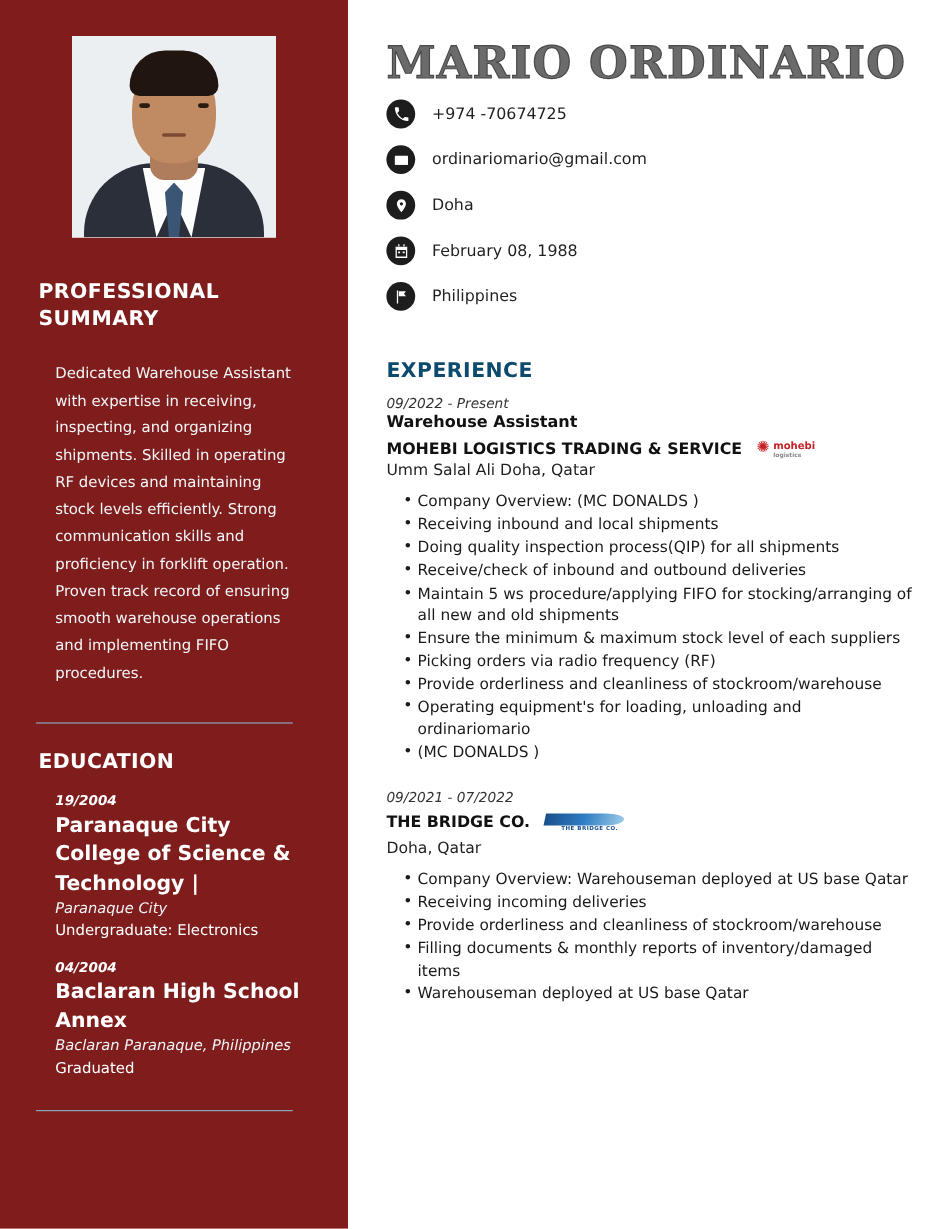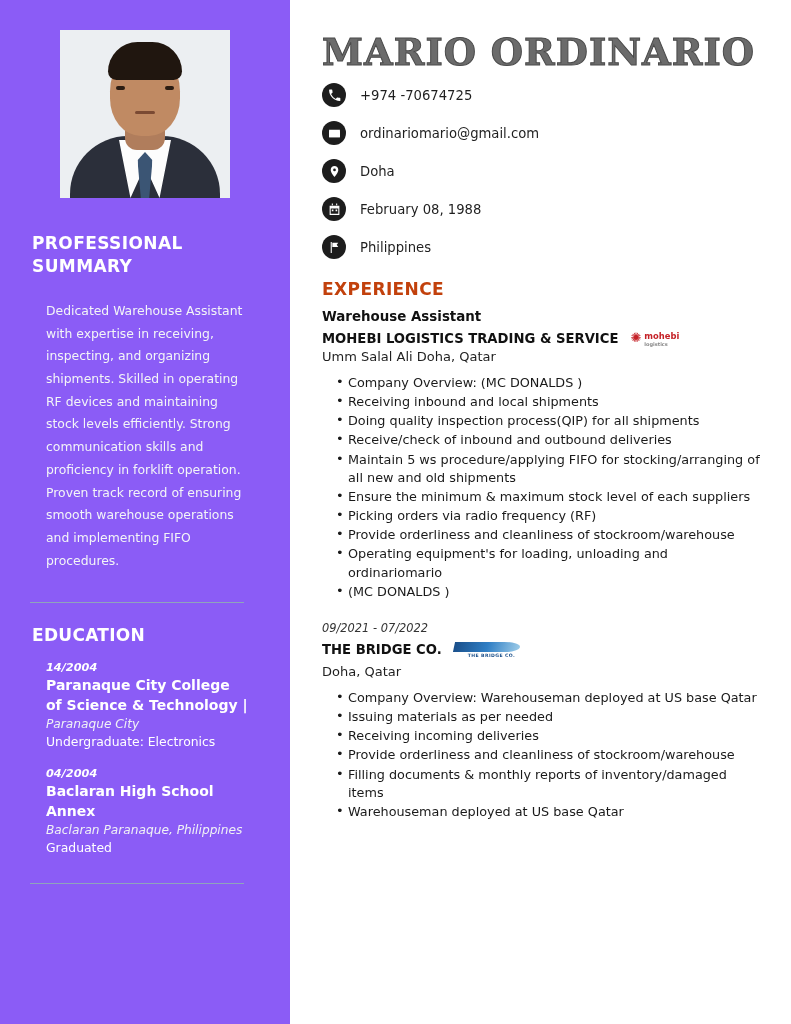--- a/index.html
+++ b/index.html
@@ -17,21 +17,21 @@
   .page {
     width: 791px; height: 1024px;
     display: flex;
     position: relative;
     background: #ffffff;
   }
 
   
   .sidebar {
     width: 290px;
-    background: #8b5cf6;
+    background: #7f1d1d;
     color: #ffffff;
     padding: 0 0 0 0;
     position: relative;
     flex: 0 0 290px;
   }
   .photo-wrap {
     margin: 30px auto 0 auto;
     width: 170px; height: 168px;
     background: #ffffff;
     padding: 0;
@@ -105,21 +105,21 @@
     font-size: 17px; font-weight: 700;
     margin: 22px 30px 0 32px;
     letter-spacing: .3px;
   }
   .edu-block { margin: 16px 40px 0 46px; }
   .edu-date {
     font-size: 11.3px; font-style: italic; font-weight: 700; color: #ffffff;
     margin-bottom: 2px;
   }
   .edu-school {
-    font-size: 14px; font-weight: 700; line-height: 1.42; color: #ffffff;
+    font-size: 17px; font-weight: 700; line-height: 1.42; color: #ffffff;
   }
   .edu-sub {
     font-size: 12.2px; font-style: italic; line-height: 1.42; color: #f0f2f5;
   }
   .edu-note {
     font-size: 12.4px; line-height: 1.45; color: #ffffff;
   }
   .divider-bottom {
     height: 1px; background: #8fa4bb;
     margin: 26px 46px 0 30px;
@@ -153,21 +153,21 @@
     background: #1d1d1d; color: #ffffff;
     display: flex; align-items: center; justify-content: center;
     flex: 0 0 24px;
     margin-right: 14px;
   }
   .cicon svg { display: block; }
   .ctext { font-size: 13.2px; color: #1f1f1f; }
 
   .sec-h {
     font-size: 17px; font-weight: 700; letter-spacing: .4px;
-    color: #c2410c; margin: 20px 0 10px 0;
+    color: #0c4a6e; margin: 40px 0 10px 0;
   }
   .job-date {
     font-size: 11.4px; font-style: italic; color: #333; margin-bottom: 2px;
   }
   .job-title {
     font-size: 13.4px; font-weight: 700; color: #111; margin-bottom: 4px;
   }
   .job-company-row {
     display: flex; align-items: center; gap: 8px;
     font-size: 13.2px; font-weight: 700; color: #111;
@@ -246,21 +246,21 @@
     </div>
 
     <div class="side-h">PROFESSIONAL SUMMARY</div>
     <div class="summary-text">Dedicated Warehouse Assistant with expertise in receiving, inspecting, and organizing shipments. Skilled in operating RF devices and maintaining stock levels efficiently. Strong communication skills and proficiency in forklift operation. Proven track record of ensuring smooth warehouse operations and implementing FIFO procedures.</div>
 
     <div class="divider"></div>
 
     <div class="edu-h">EDUCATION</div>
 
     <div class="edu-block">
-      <div class="edu-date">14/2004</div>
+      <div class="edu-date">19/2004</div>
       <div class="edu-school">Paranaque City College of Science &amp; Technology |</div>
       <div class="edu-sub">Paranaque City</div>
       <div class="edu-note">Undergraduate: Electronics</div>
     </div>
 
     <div class="edu-block">
       <div class="edu-date">04/2004</div>
       <div class="edu-school">Baclaran High School Annex</div>
       <div class="edu-sub">Baclaran Paranaque, Philippines</div>
       <div class="edu-note">Graduated</div>
@@ -320,20 +320,21 @@
               <path d="M8 3h11l-3 4 3 4H8V3z"></path>
             </svg>
         </span>
         <span class="ctext">Philippines</span>
       </div>
     </div>
 
     <h2 class="sec-h">EXPERIENCE</h2>
 
     <section>
+      <div class="job-date">09/2022 - Present</div>
       <div class="job-title">Warehouse Assistant</div>
       <div class="job-company-row">
         <span>MOHEBI LOGISTICS TRADING &amp; SERVICE</span>
         <span class="logo-mohebi">
           <span class="mk">✺</span>
           <span>
             <span class="mt">mohebi</span>
             <span class="ms">logistics</span>
           </span>
         </span>
@@ -358,21 +359,20 @@
       <div class="job-company-row">
         <span>THE BRIDGE CO.</span>
         <span class="logo-bridge">
           <span class="swoosh"></span>
           <span class="btxt">THE BRIDGE CO.</span>
         </span>
       </div>
       <div class="job-loc">Doha, Qatar</div>
       <ul class="bullets">
         <li>Company Overview: Warehouseman deployed at US base Qatar</li>
-        <li>Issuing materials as per needed</li>
         <li>Receiving incoming deliveries</li>
         <li>Provide orderliness and cleanliness of stockroom/warehouse</li>
         <li>Filling documents &amp; monthly reports of inventory/damaged items</li>
         <li>Warehouseman deployed at US base Qatar</li>
       </ul>
     </section>
 
   </main>
 </div>
 

